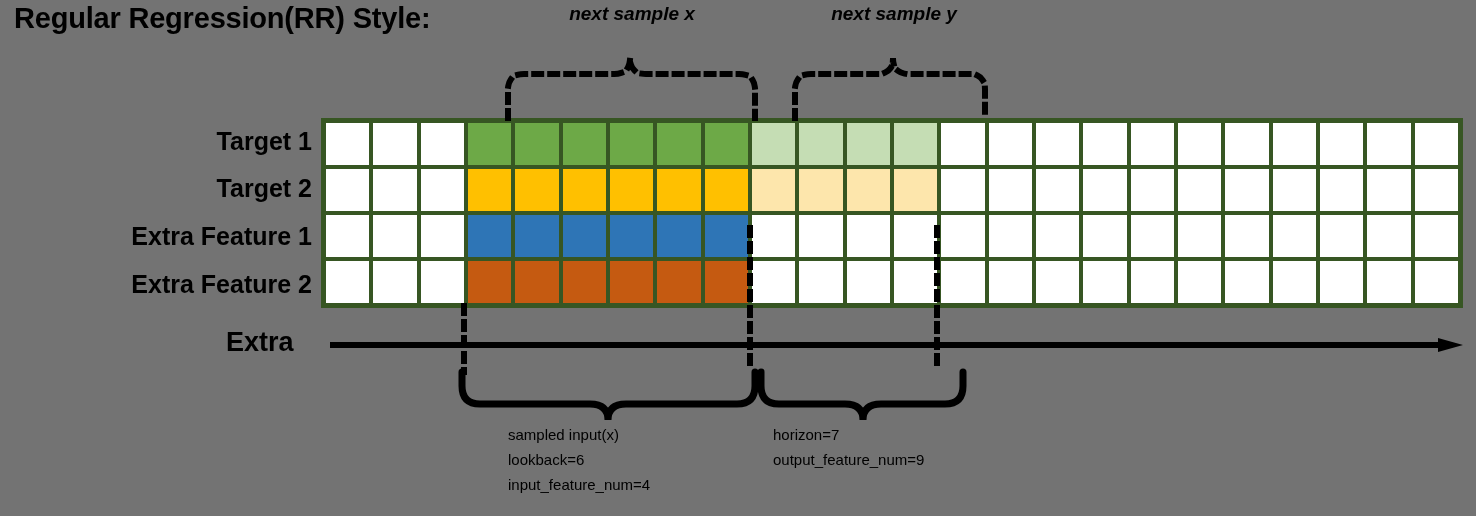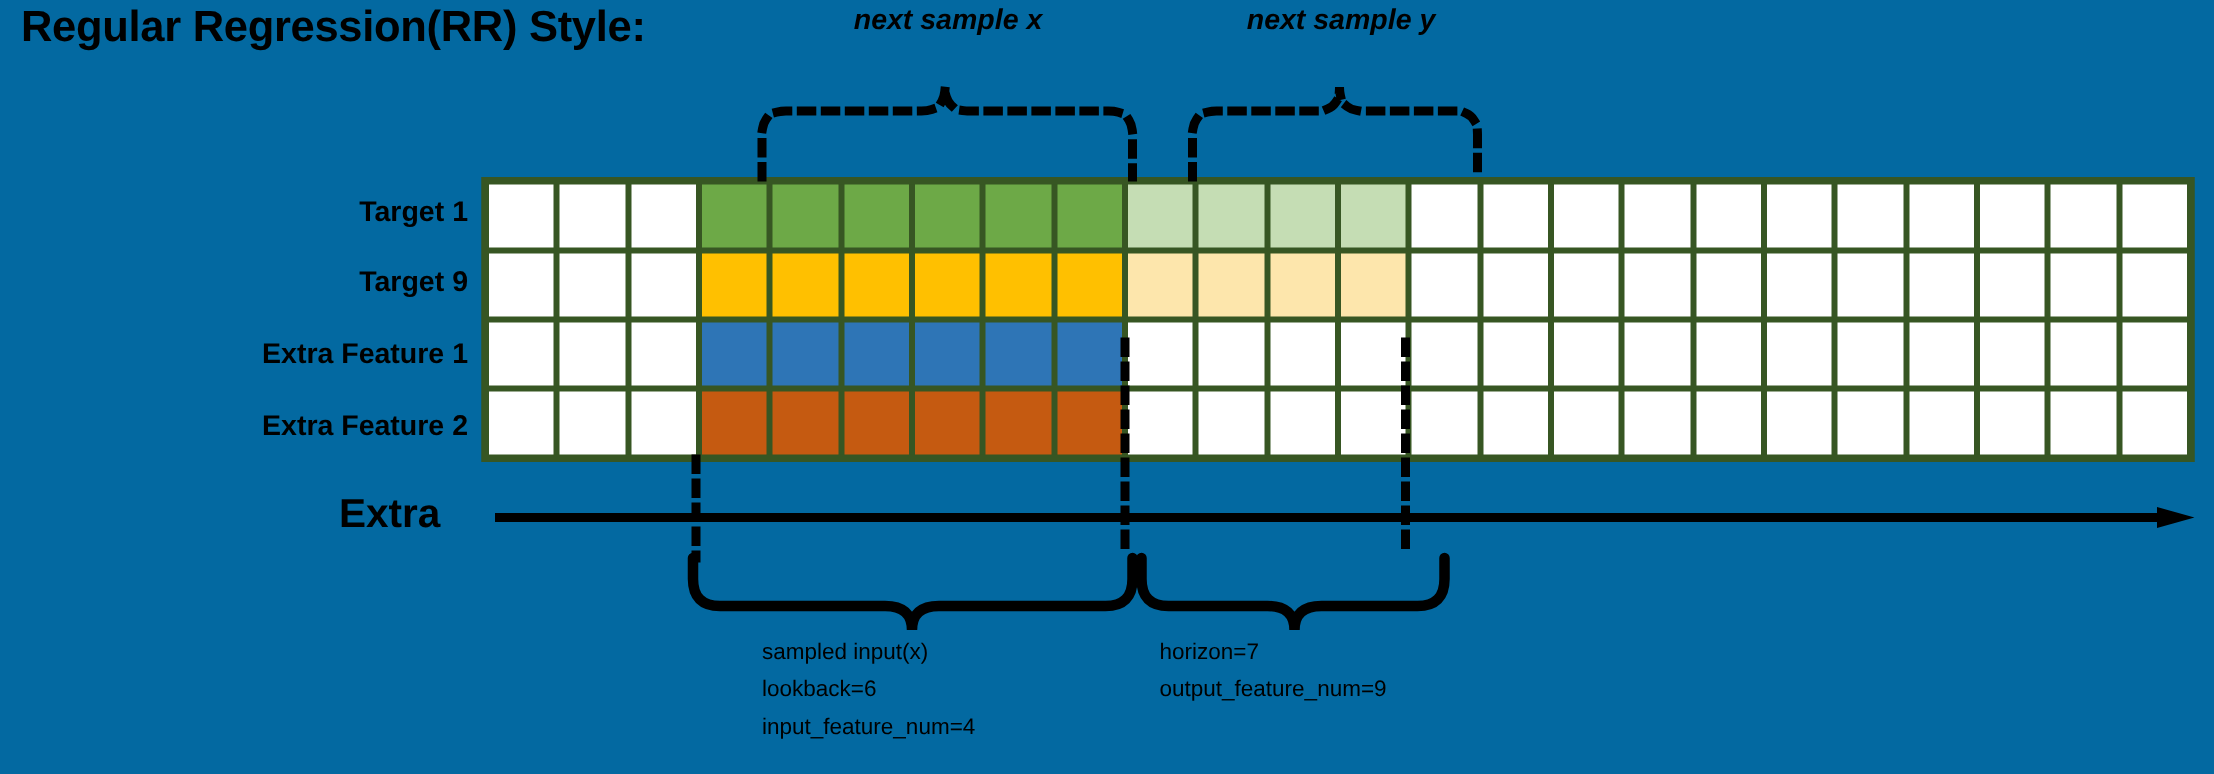--- a/index.html
+++ b/index.html
@@ -4,21 +4,21 @@
 <style>
   html, body {
     margin: 0;
     padding: 0;
     background: #ffffff;
   }
   #stage {
     position: relative;
     width: 1476px;
     height: 516px;
-    background: #0369a1;
+    background: #737373;
     font-family: "Liberation Sans", sans-serif;
     overflow: hidden;
   }
 
   
   #title {
     position: absolute;
     left: 14px;
     top: 2px;
     font-size: 29px;
@@ -38,21 +38,21 @@
     white-space: nowrap;
     transform: translateX(-50%);
   }
   #annot-x { left: 632px; top: 3px; }
   #annot-y { left: 894px; top: 3px; }
 
   
   .row-label {
     position: absolute;
     right: 1164px;              
-    font-size: 19px;
+    font-size: 25px;
     font-weight: 700;
     color: #000000;
     white-space: nowrap;
     text-align: right;
     height: 47px;
     line-height: 47px;
   }
 
   
   #grid {
@@ -121,21 +121,21 @@
 <body>
 
 <div id="stage">
 
   <div id="title">Regular Regression(RR) Style:</div>
 
   <div class="annot" id="annot-x">next sample x</div>
   <div class="annot" id="annot-y">next sample y</div>
 
   <div class="row-label" style="top:118px;">Target 1</div>
-  <div class="row-label" style="top:165px;">Target 9</div>
+  <div class="row-label" style="top:165px;">Target 2</div>
   <div class="row-label" style="top:213px;">Extra Feature 1</div>
   <div class="row-label" style="top:261px;">Extra Feature 2</div>
 
   <div id="grid">
       <div class="cell"></div>
       <div class="cell"></div>
       <div class="cell"></div>
       <div class="cell c-green"></div>
       <div class="cell c-green"></div>
       <div class="cell c-green"></div>

